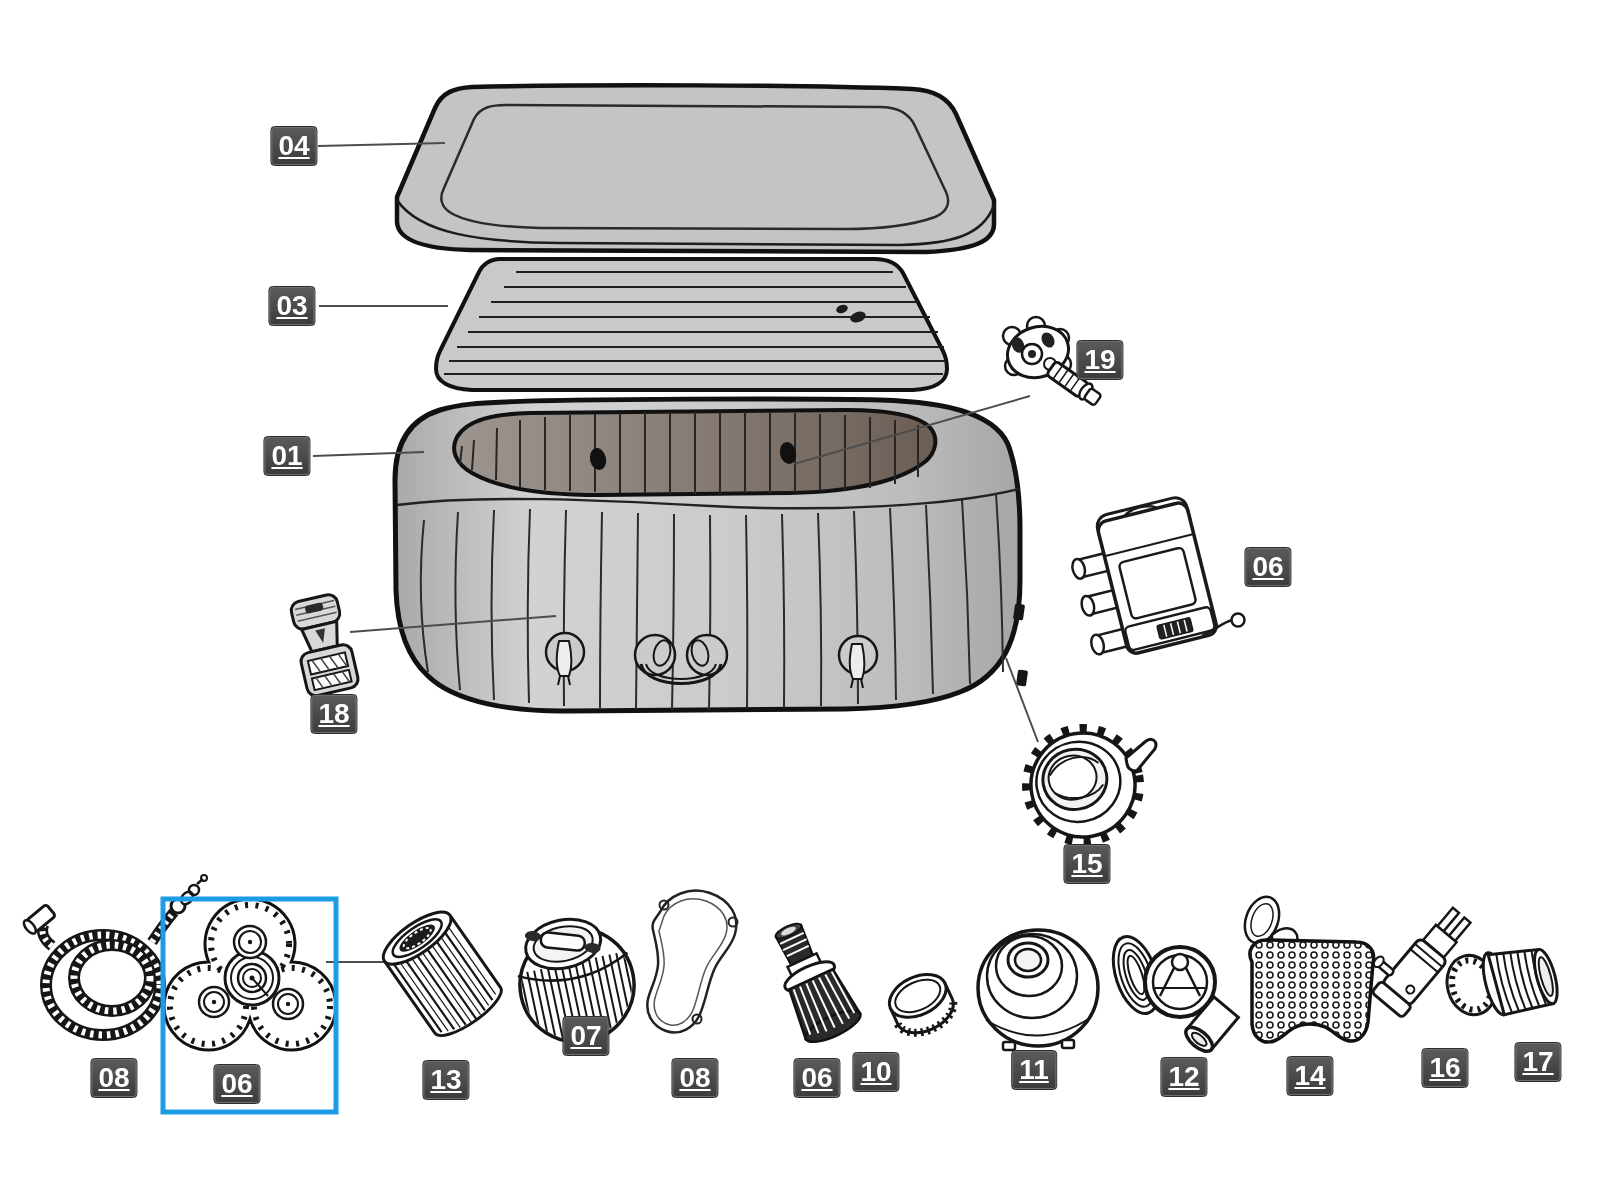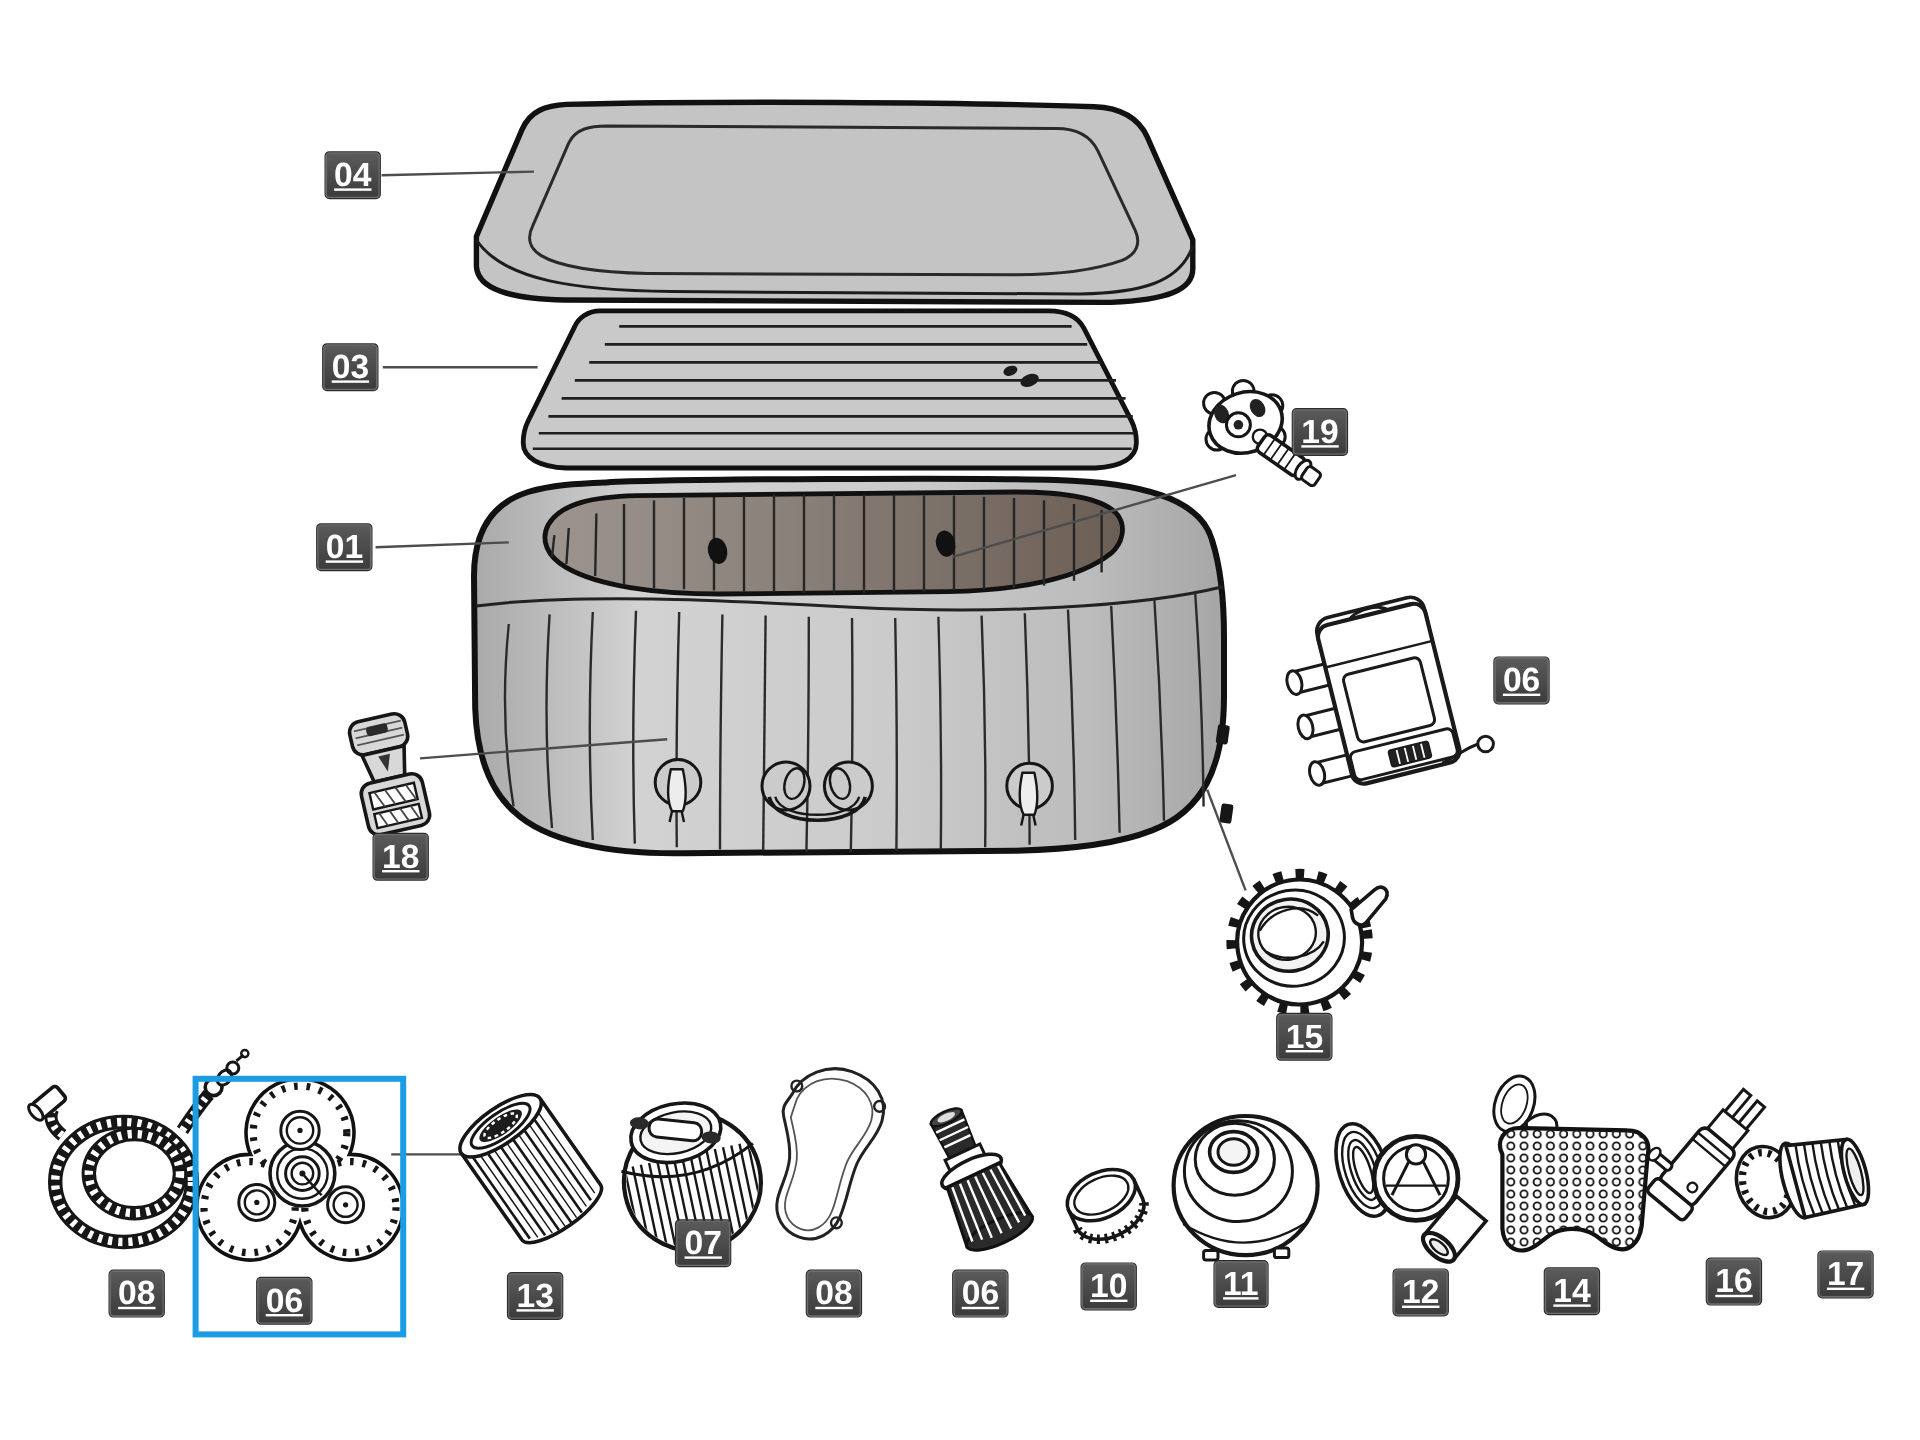--- a/index.html
+++ b/index.html
@@ -453,20 +453,20 @@
 <div class="badge" style="left:1100px;top:360px">19</div>
 <div class="badge" style="left:1268px;top:567px">06</div>
 <div class="badge" style="left:334px;top:714px">18</div>
 <div class="badge" style="left:1087px;top:864px">15</div>
 <div class="badge" style="left:114px;top:1078px">08</div>
 <div class="badge" style="left:237px;top:1084px">06</div>
 <div class="badge" style="left:446px;top:1080px">13</div>
 <div class="badge" style="left:586px;top:1036px">07</div>
 <div class="badge" style="left:695px;top:1078px">08</div>
 <div class="badge" style="left:817px;top:1078px">06</div>
-<div class="badge" style="left:924px;top:1072px">10</div>
+<div class="badge" style="left:876px;top:1072px">10</div>
 <div class="badge" style="left:1034px;top:1070px">11</div>
 <div class="badge" style="left:1184px;top:1077px">12</div>
 <div class="badge" style="left:1310px;top:1076px">14</div>
 <div class="badge" style="left:1445px;top:1068px">16</div>
 <div class="badge" style="left:1538px;top:1062px">17</div>
 
 </div>
 
 </body></html>

